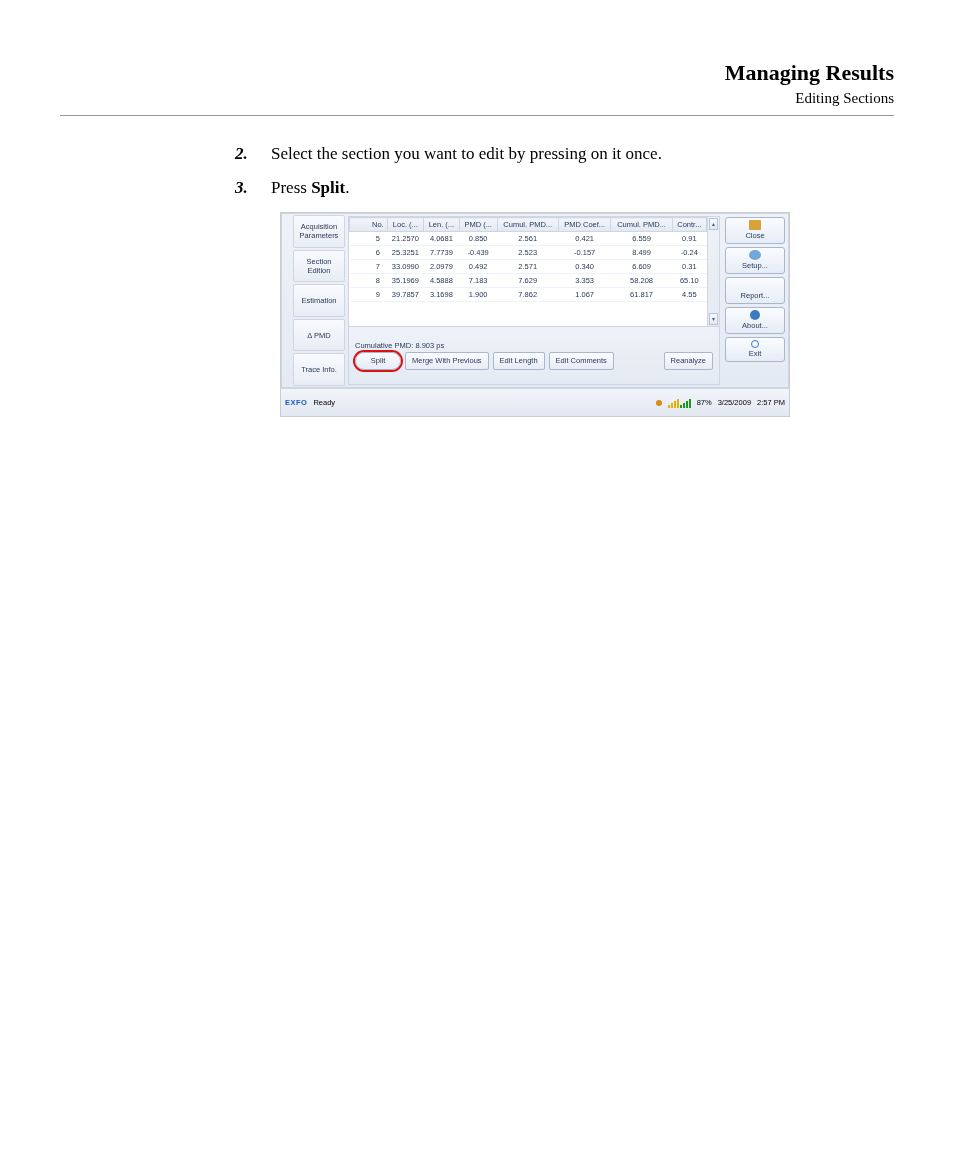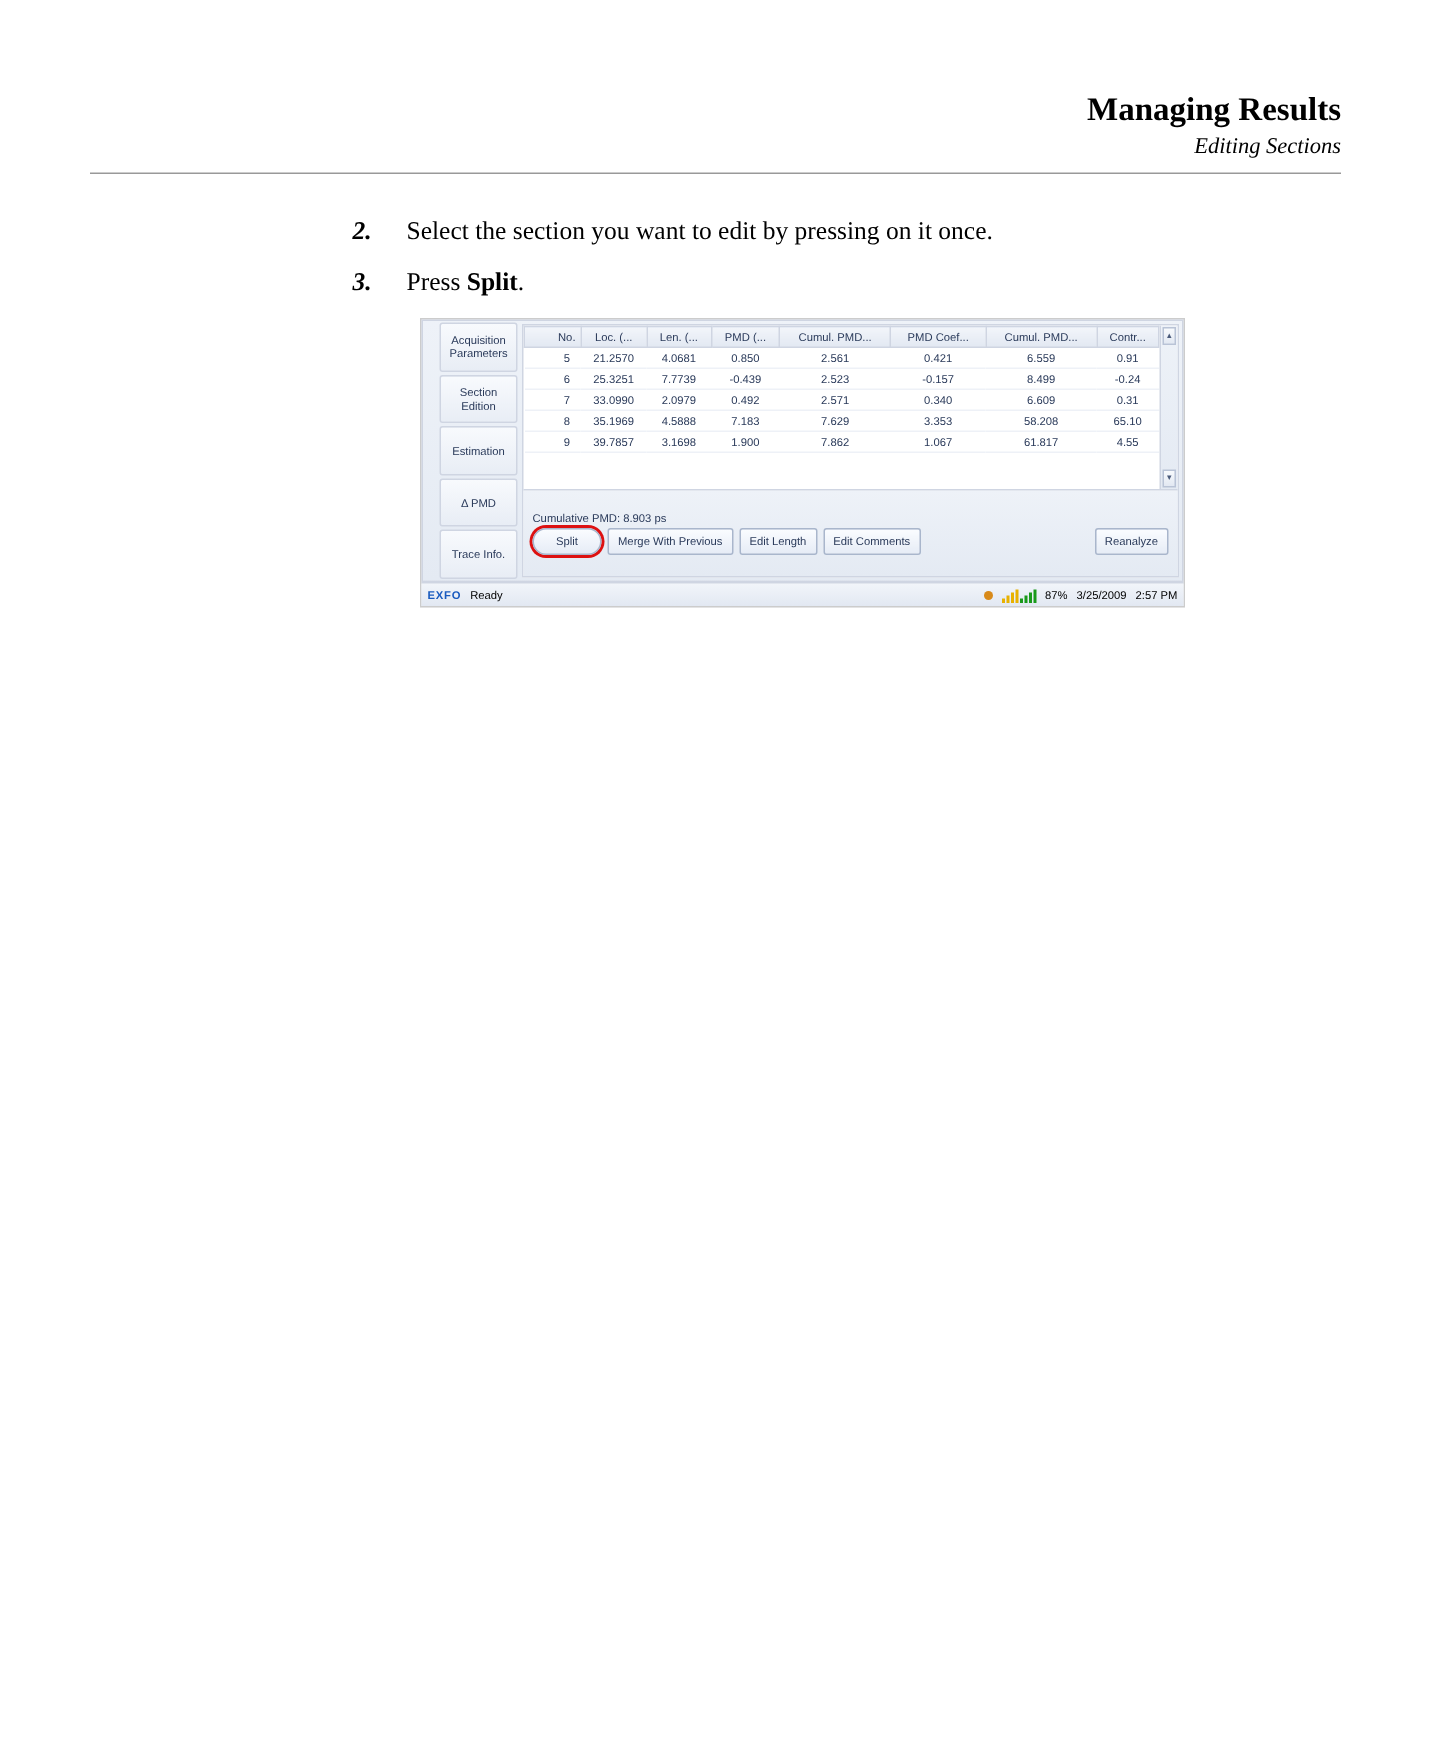--- a/index.html
+++ b/index.html
@@ -1,20 +1,20 @@
 <!DOCTYPE html>
 <html><head>
 <meta charset="utf-8">
 <style>
   * { box-sizing: border-box; }
   body { margin: 0; padding: 0; font-family: Arial, sans-serif; background: #fff; width: 954px; }
   .page { padding: 60px 60px 40px 60px; position: relative; min-height: 1159px; }
   .header { text-align: right; margin-bottom: 8px; }
   .chapter-title { font-family: Georgia, 'Times New Roman', serif; font-size: 22px; font-weight: bold; margin: 0; }
-  .section-title { font-family: Georgia, 'Times New Roman', serif; font-style: italic; font-size: 15px; margin: 4px 0 6px 0; }
+  .section-title { font-family: Georgia, 'Times New Roman', serif; font-size: 15px; margin: 4px 0 6px 0; }
   .divider { border: none; border-top: 1px solid #999; margin: 0 0 28px 0; }
   .steps { margin-left: 175px; margin-right: 0; }
   .step { display: flex; margin-bottom: 14px; font-family: Georgia, 'Times New Roman', serif; font-size: 17px; }
   .step-num { font-weight: bold; font-style: italic; width: 36px; flex-shrink: 0; }
   .step-text { flex: 1; }
   .step-text .bold { font-weight: bold; }
   .screenshot { margin: 10px 0 0 220px; width: 510px; border: 1px solid #ccc; background: #f5f7fa; font-size: 8px; position: relative; }
   .ss-body { display: flex; height: 175px; background: linear-gradient(#eef2f8,#e4eaf3); border: 1px solid #cfd5e2; }
   .ss-left { width: 64px; display: flex; flex-direction: column; padding-left: 10px; }
   .navtab { flex: 1; display: flex; align-items: center; justify-content: center; text-align: center; font-size: 7.5px; background: linear-gradient(#f8fafd,#e8edf5); border: 1px solid #cfd5e2; margin: 1px; border-radius: 2px; padding: 2px; color: #2a3a5a; }
@@ -31,21 +31,21 @@
   .ss-right { width: 66px; display: flex; flex-direction: column; gap: 3px; padding: 3px; }
   .side-btn { background: linear-gradient(#fafcff,#e6ecf6); border: 1px solid #a9b6cc; border-radius: 3px; font-size: 7.5px; color: #2a3a5a; text-align: center; padding: 2px 2px 3px 2px; display: flex; flex-direction: column; align-items: center; gap: 1px; }
   .side-icon { width: 12px; height: 10px; background: #d8a23a; border-radius: 1px; }
   .side-icon.gear { background: #6fa8d9; border-radius: 50%; }
   .side-icon.none { background: transparent; }
   .side-icon.help { background: #3a7abf; border-radius: 50%; width: 10px; height: 10px;}
   .side-icon.power { border: 1.5px solid #3a7abf; border-radius: 50%; width: 8px; height: 8px; background: transparent;}
   .scroll-col { width: 12px; background: linear-gradient(#eef2f8,#e4eaf3); border-left: 1px solid #cfd5e2; display: flex; flex-direction: column; }
   .scroll-arrow { height: 12px; background: linear-gradient(#f8fafd,#e2e8f2); border: 1px solid #b9c3d6; margin: 1px; font-size: 6px; text-align: center; line-height: 10px; color: #4a5a7a;}
   .scroll-track { flex: 1; }
-  .statusbar { display: flex; align-items: center; height: 16px; background: linear-gradient(#f2f5fa,#e2e8f2); border-top: 1px solid #cfd5e2; font-size: 7.5px; padding: 0 4px; gap: 6px; }
+  .statusbar { display: flex; align-items: center; height: 28px; background: linear-gradient(#f2f5fa,#e2e8f2); border-top: 1px solid #cfd5e2; font-size: 7.5px; padding: 0 4px; gap: 6px; }
   .exfo { color: #1a5bbf; font-weight: bold; letter-spacing: 0.5px;}
   .status-spacer { flex: 1; }
   .signal { display: flex; align-items: flex-end; gap: 1px; height: 10px;}
   .signal span { width: 2px; background: #e8b100; }
   .signal span.g { background: #1a9a1a; }
   .footer { position: absolute; bottom: 40px; left: 60px; right: 60px; display: flex; justify-content: space-between; font-family: Georgia, serif; font-size: 14px;}
   .footer .pg { font-weight: bold; }
   .table-scroll-wrap{display:flex; flex:1; overflow:hidden;}
   .table-main{flex:1; overflow:hidden;}
 </style>
@@ -166,20 +166,42 @@
                   <div class="mini-btn">Merge With Previous</div>
                   <div class="mini-btn">Edit Length</div>
                   <div class="mini-btn">Edit Comments</div>
                 </div>
               <div class="spacer"></div>
               <div class="mini-btn">Reanalyze</div>
             </div>
           </div>
         </div>
       </div>
+      <div class="ss-right" id="right-toolbar">
+          <div class="side-btn">
+            <div class="side-icon folder"></div>
+            <div>Close</div>
+          </div>
+          <div class="side-btn">
+            <div class="side-icon gear"></div>
+            <div>Setup...</div>
+          </div>
+          <div class="side-btn">
+            <div class="side-icon none"></div>
+            <div>Report...</div>
+          </div>
+          <div class="side-btn">
+            <div class="side-icon help"></div>
+            <div>About...</div>
+          </div>
+          <div class="side-btn">
+            <div class="side-icon power"></div>
+            <div>Exit</div>
+          </div>
+        </div>
     </div>
     <div class="statusbar">
       <span class="exfo">EXFO</span>
       <span>Ready</span>
       <span class="status-spacer"></span>
       <span style="width:6px;height:6px;background:#d88a1a;border-radius:50%;"></span>
       <span class="signal">
         <span style="height:3px"></span>
           <span style="height:5px"></span>
           <span style="height:7px"></span>

